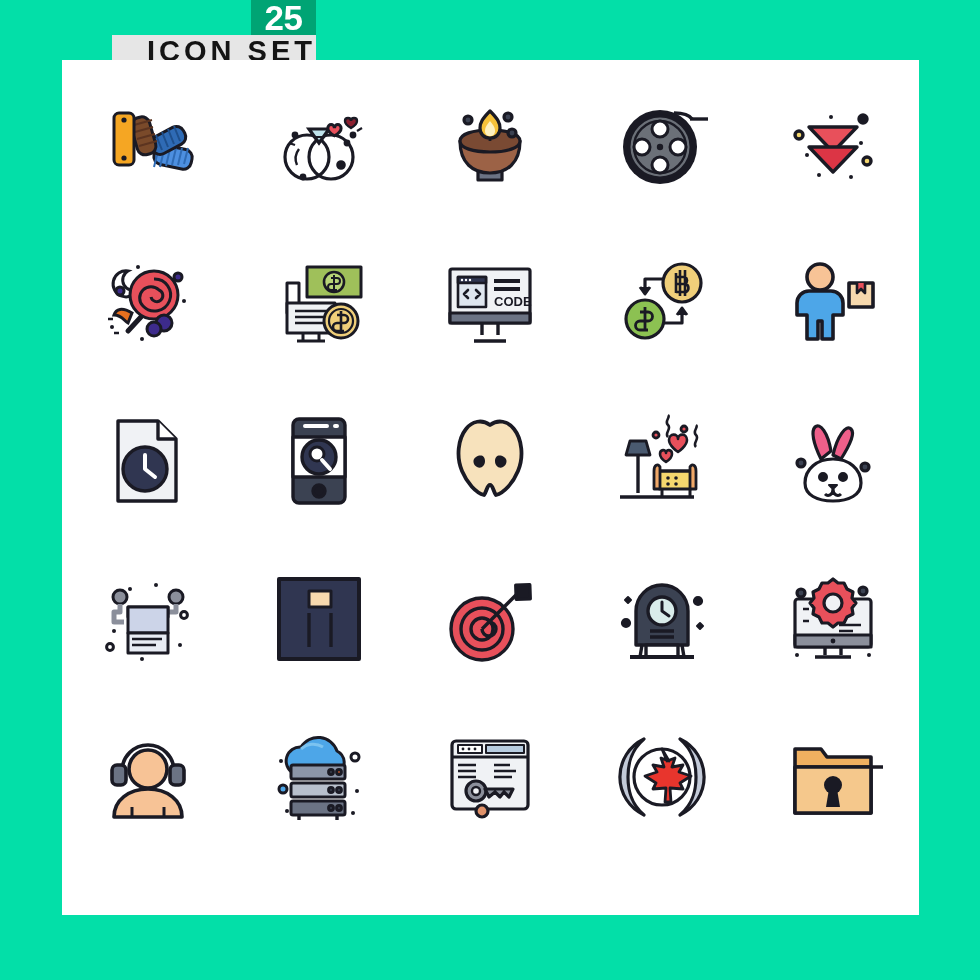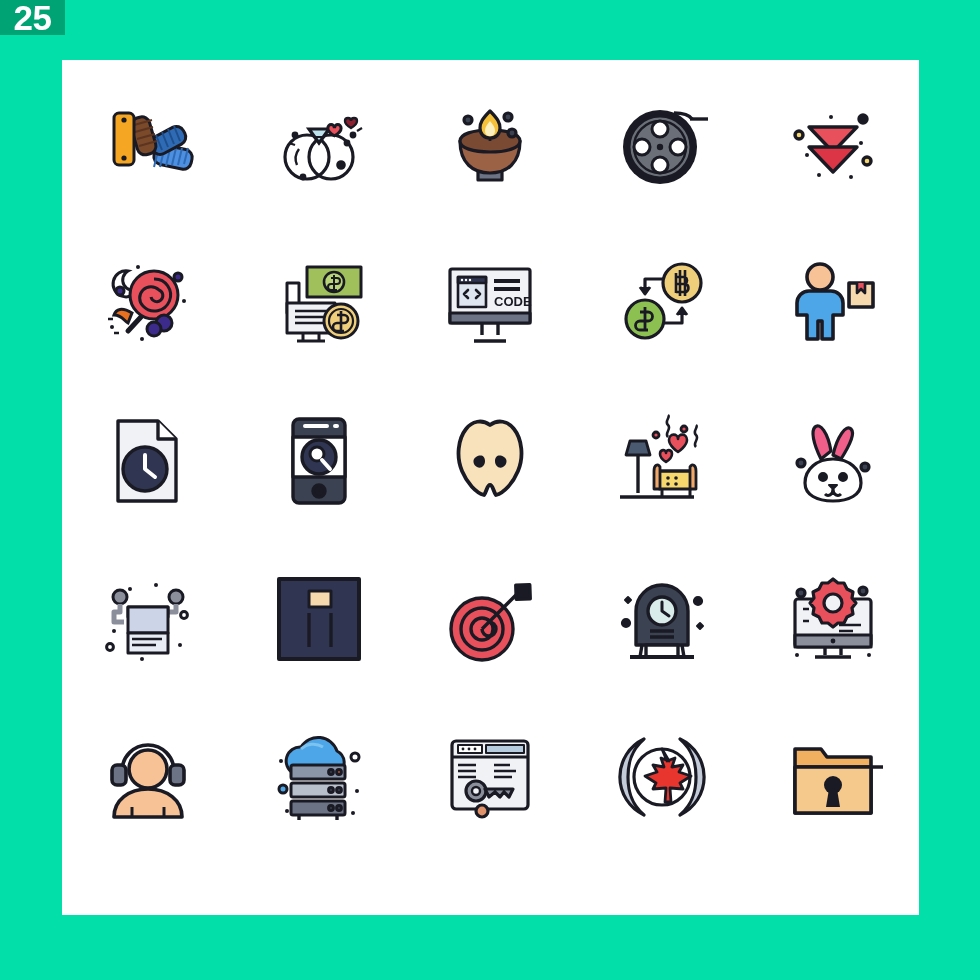--- a/index.html
+++ b/index.html
@@ -9,21 +9,21 @@
     font-family:"Liberation Sans", sans-serif;
     overflow:hidden;
     position:relative;
   }
   #page{width:980px;height:980px;position:relative;}
 
   
   .header{
     position:absolute;left:0;top:0;
     width:316px;height:60px;
-    display:flex;align-items:flex-start;
+    display:flex;align-items:flex-end;flex-direction:column;
   }
   .badge{
     width:65px;
     background:#00a474;
     display:flex;align-items:center;justify-content:center;
     color:#ffffff;
     font-size:35px;
     font-weight:bold;
     letter-spacing:-0.5px;
     line-height:1;
@@ -64,20 +64,23 @@
   .cell svg{display:block;}
 </style>
 </head>
 <body>
 
 <div id="page">
 
   <div class="header">
     <div class="badge">
       <span>25</span>
+    </div>
+    <div class="title-bar">
+      <span class="title">ICON SET</span>
     </div>
   </div>
 
   <div class="card"></div>
 
   <div class="grid">
 
     <div class="cell">
       <svg width="100" height="100" viewBox="0 0 100 100">
         <g stroke="#1a1a24" stroke-width="3" stroke-linejoin="round">

